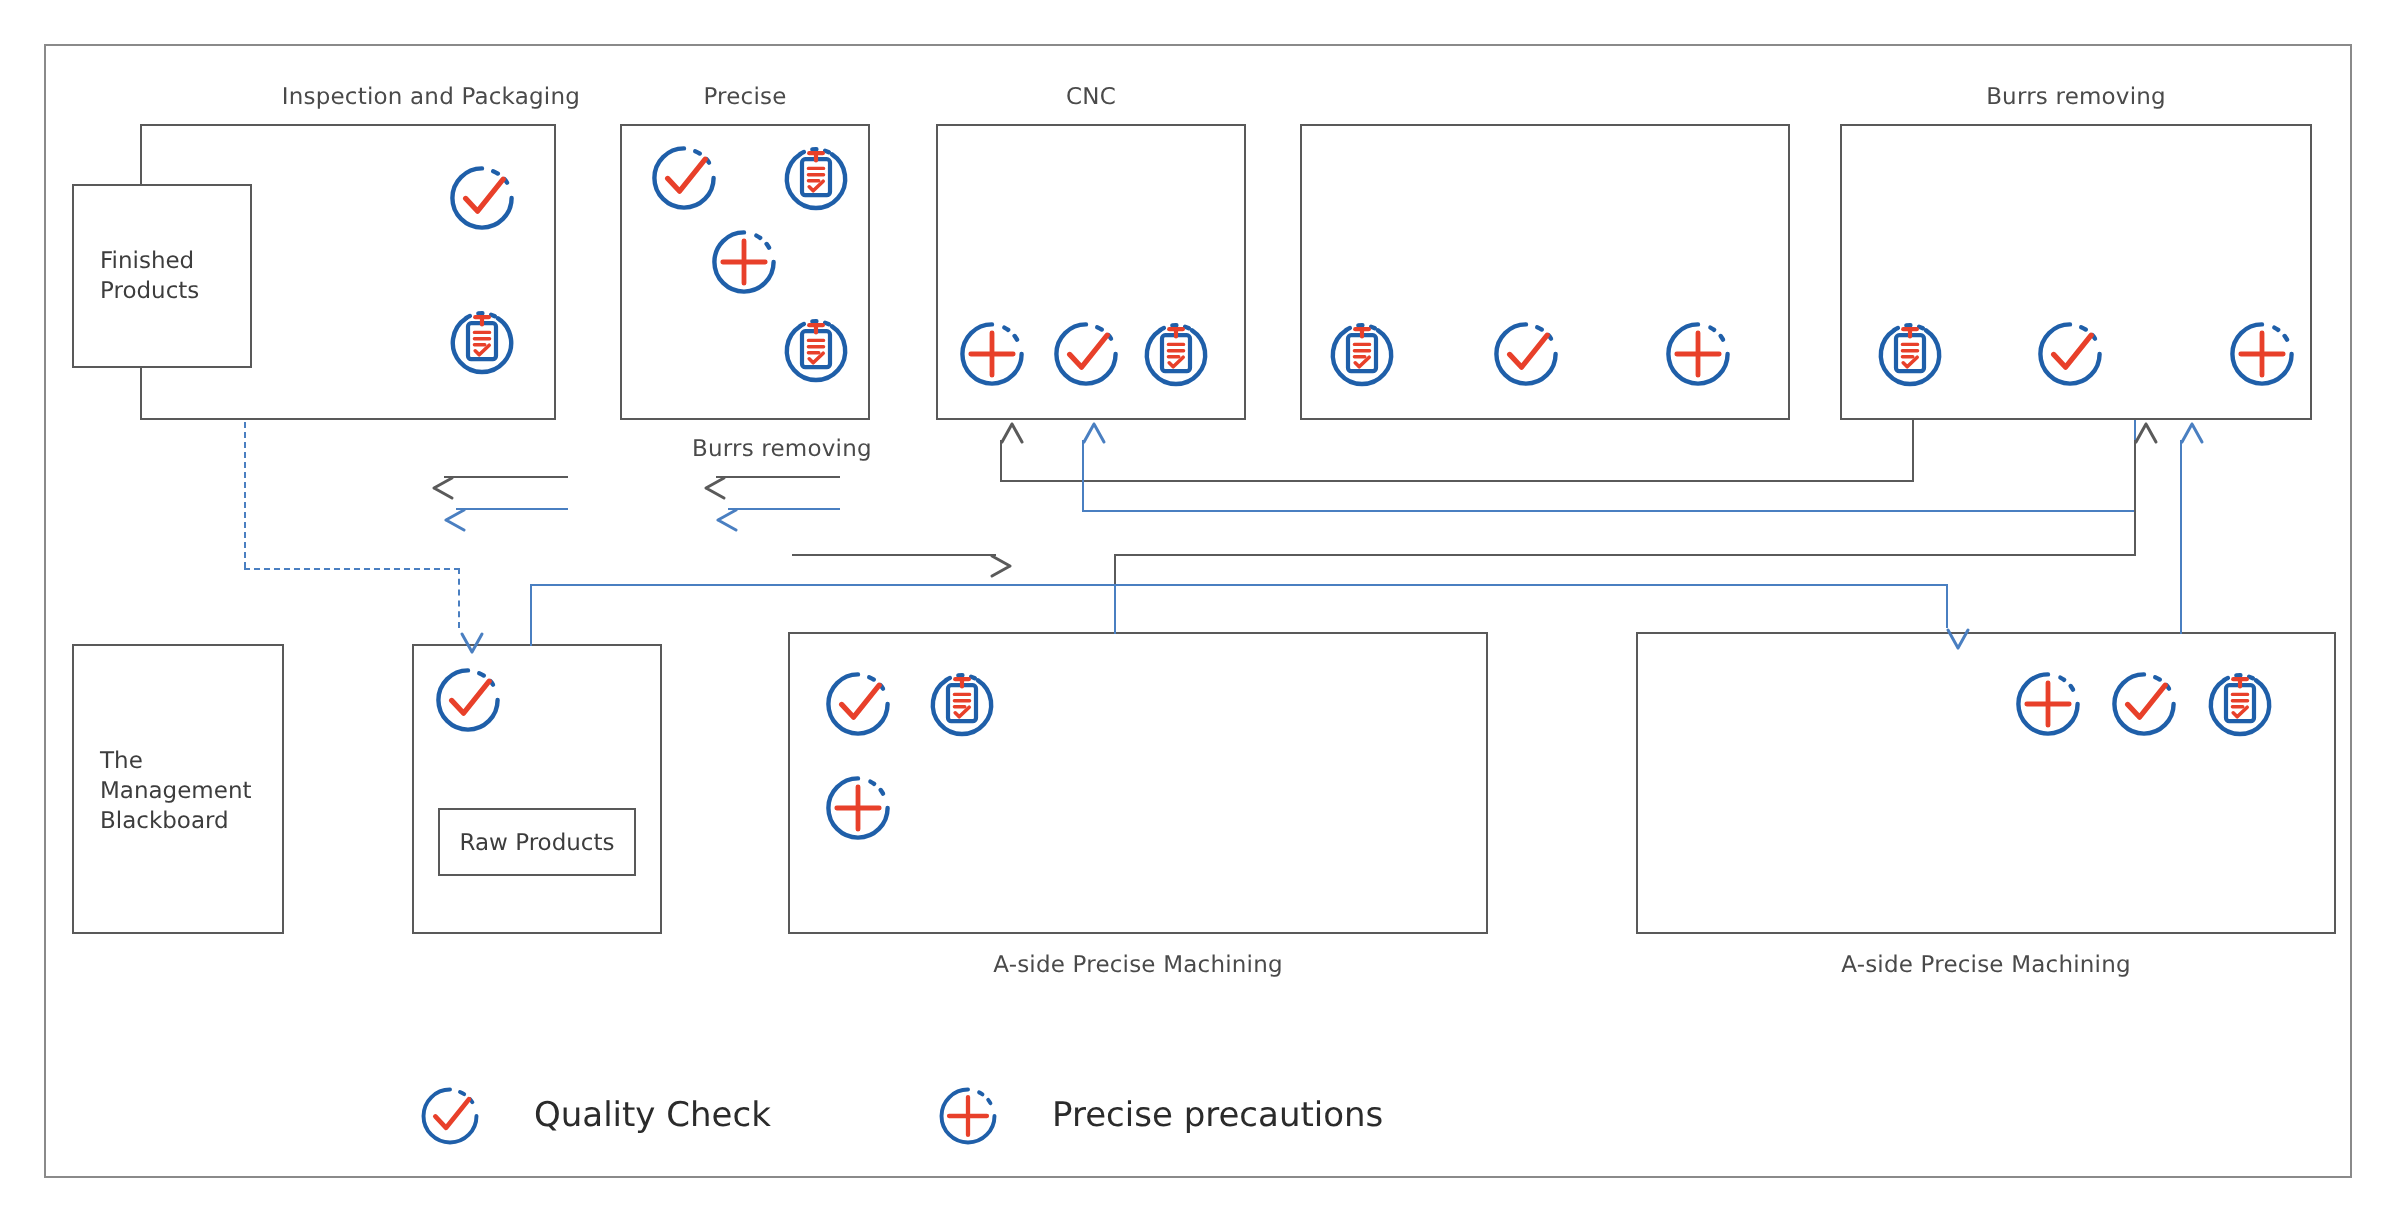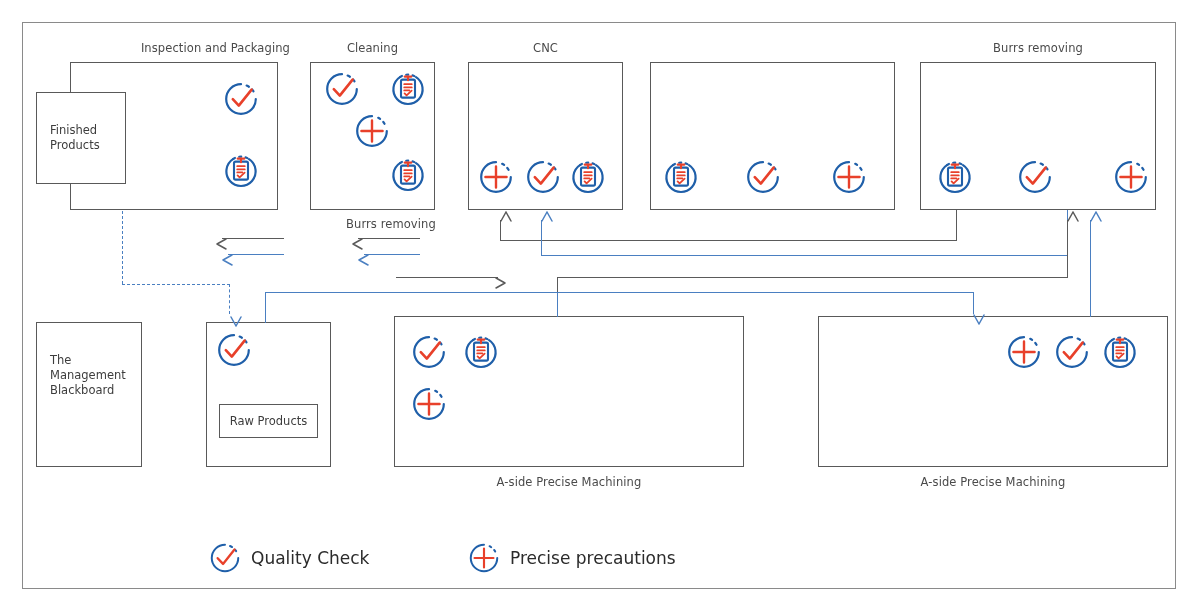--- a/index.html
+++ b/index.html
@@ -76,21 +76,21 @@
   }
   .arrow{position:absolute;width:11px;height:11px;}
   .arrow svg{display:block;overflow:visible;}
   .legend-item{
     display:flex;
     align-items:center;
     position:absolute;
   }
   .legend-item .icon{position:relative;width:34px;height:34px;flex:0 0 34px;}
   .legend-text{
-    margin-left:9px;
+    margin-left:25px;
     font-size:17px;
     color:#2b2b2b;
     white-space:nowrap;
   }
 </style>
 </head>
 <body>
 
 <div id="canvas">
 
@@ -152,21 +152,21 @@
   <div class="icon" style="left:222px;top:152px;">
     <svg viewBox="0 0 38 38">
         <use href="#ic-wip"></use>
       </svg>
     </div>
 
   <div class="box" style="left:36px;top:92px;width:90px;height:92px;"></div>
   <div class="inner-text" style="left:50px;top:123px;width:74px;">Finished
 Products</div>
 
-  <div class="box-label" style="left:310px;top:41px;width:125px;">Cleaning</div>
+  <div class="box-label" style="left:310px;top:41px;width:125px;">Precise</div>
   <div class="box" style="left:310px;top:62px;width:125px;height:148px;"></div>
   <div class="icon" style="left:323px;top:70px;">
     <svg viewBox="0 0 38 38">
         <use href="#ic-quality"></use>
       </svg>
     </div>
   <div class="icon" style="left:389px;top:70px;">
     <svg viewBox="0 0 38 38">
         <use href="#ic-wip"></use>
       </svg>
@@ -229,21 +229,21 @@
         <use href="#ic-quality"></use>
       </svg>
     </div>
   <div class="icon" style="left:1112px;top:158px;">
     <svg viewBox="0 0 38 38">
         <use href="#ic-security"></use>
       </svg>
     </div>
 
   <div class="box" style="left:36px;top:322px;width:106px;height:145px;"></div>
-  <div class="inner-text" style="left:50px;top:353px;width:88px;">The
+  <div class="inner-text" style="left:50px;top:373px;width:88px;">The
 Management
 Blackboard</div>
 
   <div class="box" style="left:206px;top:322px;width:125px;height:145px;"></div>
   <div class="icon" style="left:215px;top:331px;">
     <svg viewBox="0 0 38 38">
         <use href="#ic-quality"></use>
       </svg>
     </div>
   <div class="subbox" style="left:219px;top:404px;width:99px;height:34px;">Raw Products</div>

